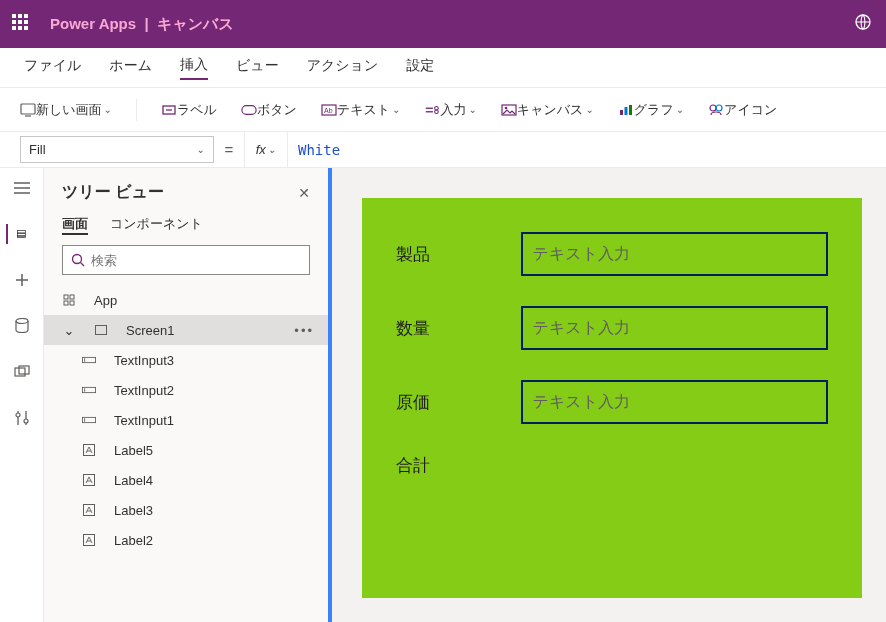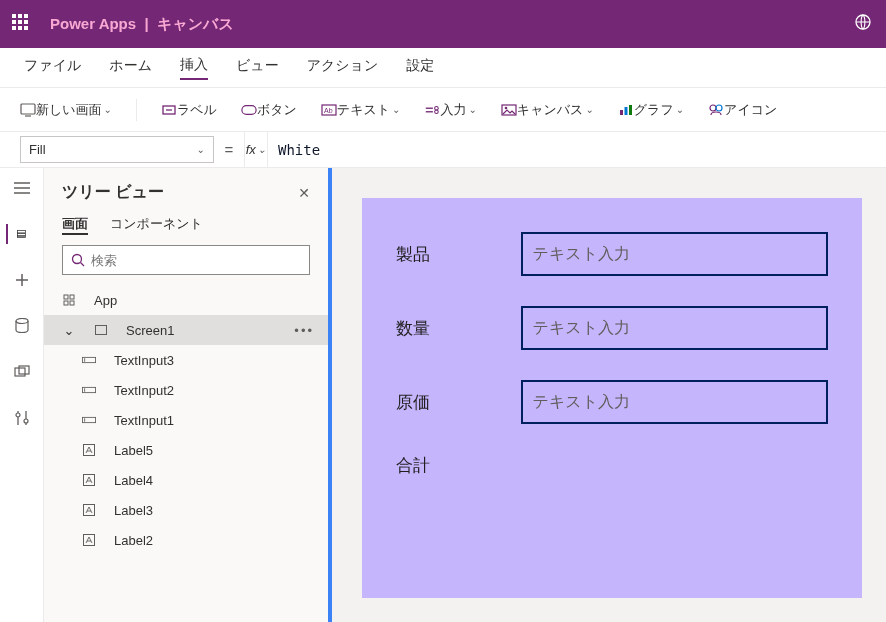--- a/index.html
+++ b/index.html
@@ -20,22 +20,22 @@
 
 .toolbar { height: 44px; display: flex; align-items: center; padding: 0 20px; gap: 24px; border-bottom: 1px solid #edebe9; }
 .tbtn { display: flex; align-items: center; font-size: 13px; cursor: pointer; color: #323130; }
 .tbtn .icon { width: 16px; height: 16px; display: inline-flex; align-items: center; justify-content: center; }
 .chev { font-size: 10px; color: #605e5c; margin-left: 2px; }
 
 
 .fbar { height: 36px; display: flex; align-items: stretch; border-bottom: 1px solid #edebe9; }
 .fbar-prop { width: 194px; border: 1px solid #c8c6c4; margin: 4px 0 4px 20px; display: flex; align-items: center; padding: 0 8px; justify-content: space-between; font-size: 13px; }
 .fbar-eq { width: 30px; display: flex; align-items: center; justify-content: center; font-size: 15px; color: #605e5c; }
-.fbar-fx { width: 24px; display: flex; align-items: center; justify-content: center; font-style: italic; border-left: 1px solid #edebe9; border-right: 1px solid #edebe9; }
-.fbar-input { flex: 1; display: flex; align-items: center; padding: 0 10px; font-family: Consolas, monospace; font-size: 14px; color: #0f172a; }
+.fbar-fx { width: 44px; display: flex; align-items: center; justify-content: center; font-style: italic; border-left: 1px solid #edebe9; border-right: 1px solid #edebe9; }
+.fbar-input { flex: 1; display: flex; align-items: center; padding: 0 10px; font-family: Consolas, monospace; font-size: 14px; color: #1d4ed8; }
 
 
 .main { display: flex; height: calc(622px - 48px - 40px - 44px - 36px); }
 
 
 .rail { width: 44px; border-right: 1px solid #edebe9; display: flex; flex-direction: column; align-items: center; padding-top: 10px; gap: 26px; }
 .rail .ritem { width: 20px; height: 20px; display: flex; align-items: center; justify-content: center; cursor: pointer; color: #605e5c; }
 .rail .ritem.active { border-left: 2px solid #742774; margin-left: -11px; padding-left: 9px; color: #323130; }
 
 
@@ -51,21 +51,21 @@
 .treelist { flex: 1; overflow: auto; }
 .trow { height: 30px; display: flex; align-items: center; padding-left: 18px; gap: 18px; font-size: 13px; cursor: pointer; }
 .trow.lvl1 { padding-left: 18px; }
 .trow.lvl2 { padding-left: 38px; }
 .trow.selected { background: #e1dfdd; }
 .trow .more { margin-left: auto; margin-right: 14px; color: #605e5c; letter-spacing: 2px; }
 .ticon { width: 14px; height: 14px; display: inline-flex; align-items: center; justify-content: center; }
 
 
 .canvas { flex: 1; background: #f3f2f1; padding: 30px 0 0 30px; }
-.screen { width: 500px; background: #c4b5fd; padding: 34px 34px; min-height: 400px; }
+.screen { width: 500px; background: #84cc16; padding: 34px 34px; min-height: 400px; }
 .form-row { display: flex; align-items: center; margin-bottom: 30px; }
 .form-label { width: 130px; font-size: 17px; color: #201f1e; }
 .text-input { width: 320px; height: 44px; border: 2px solid #001f5f; display: flex; align-items: center; padding: 0 10px; font-size: 16px; color: #605e5c; }
 
 svg { display: block; }
 </style>
 </head>
 <body>
 
 <div class="header">

